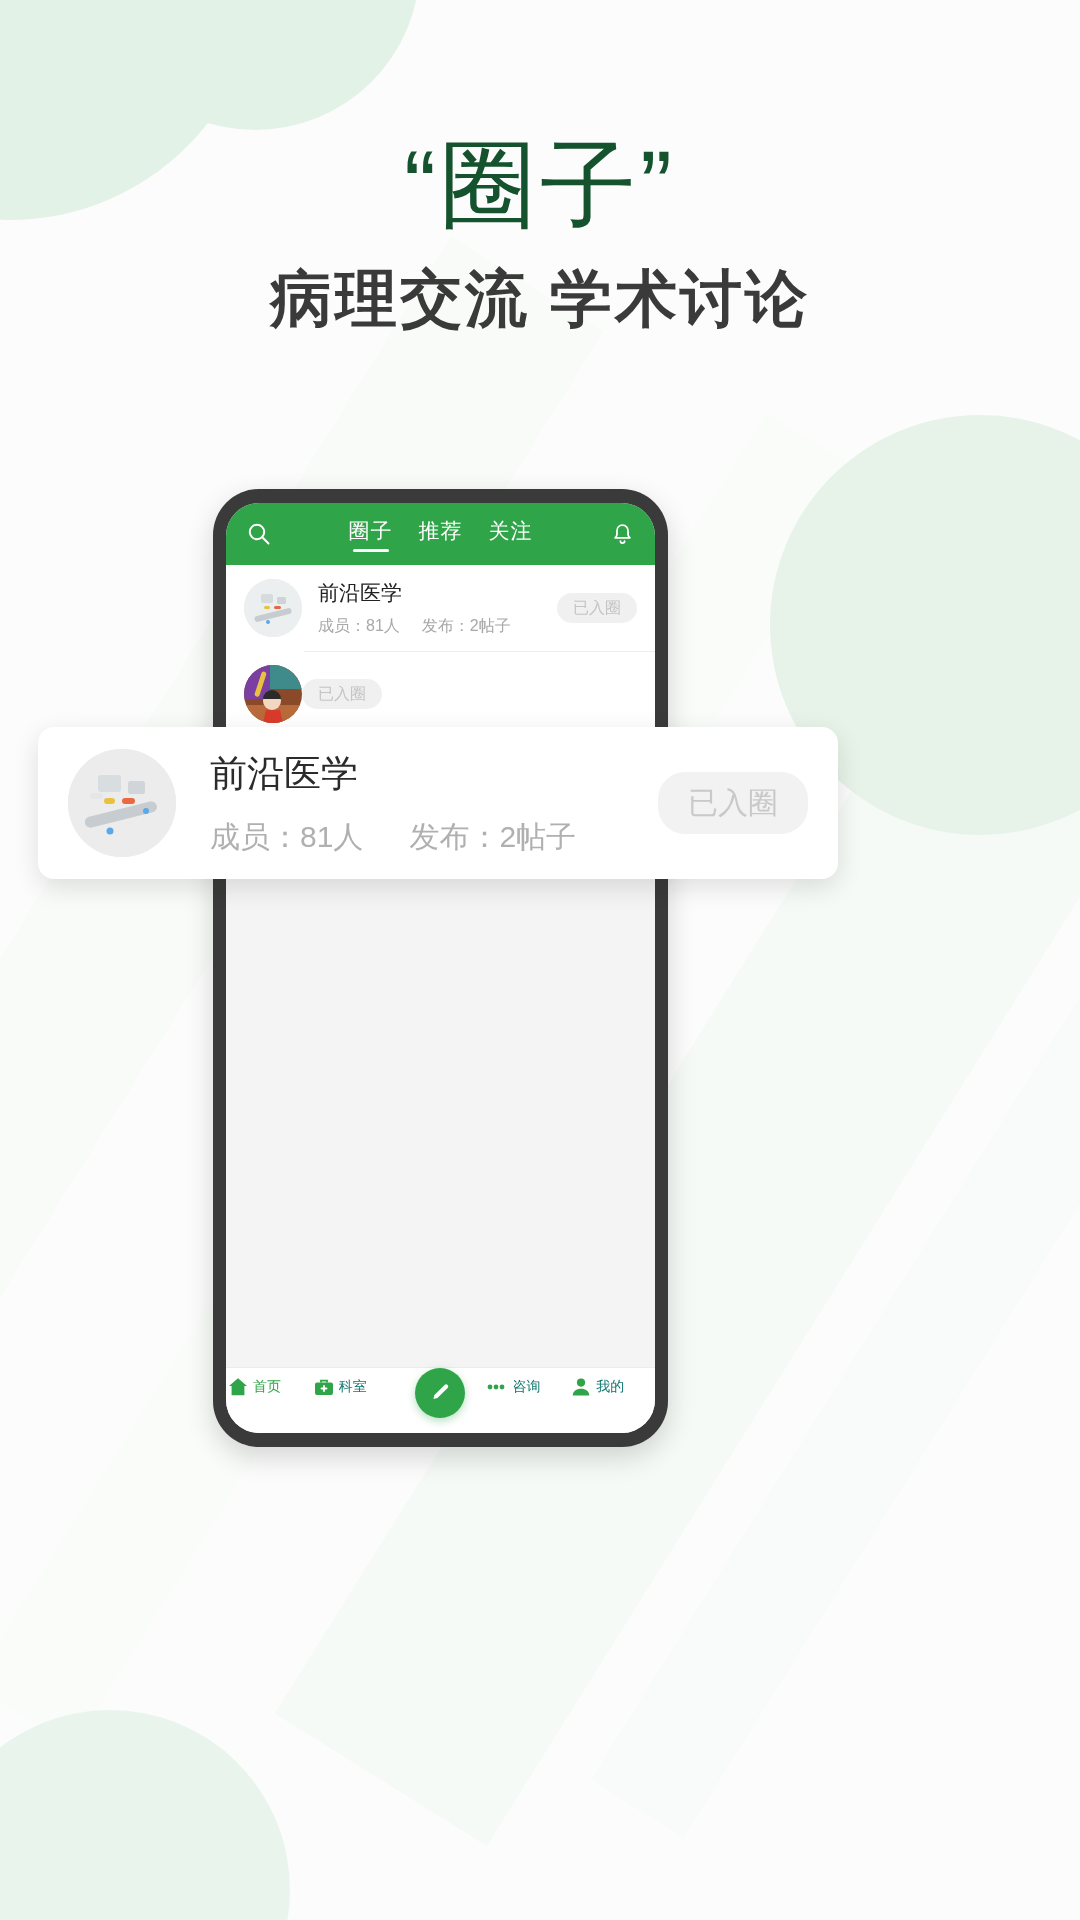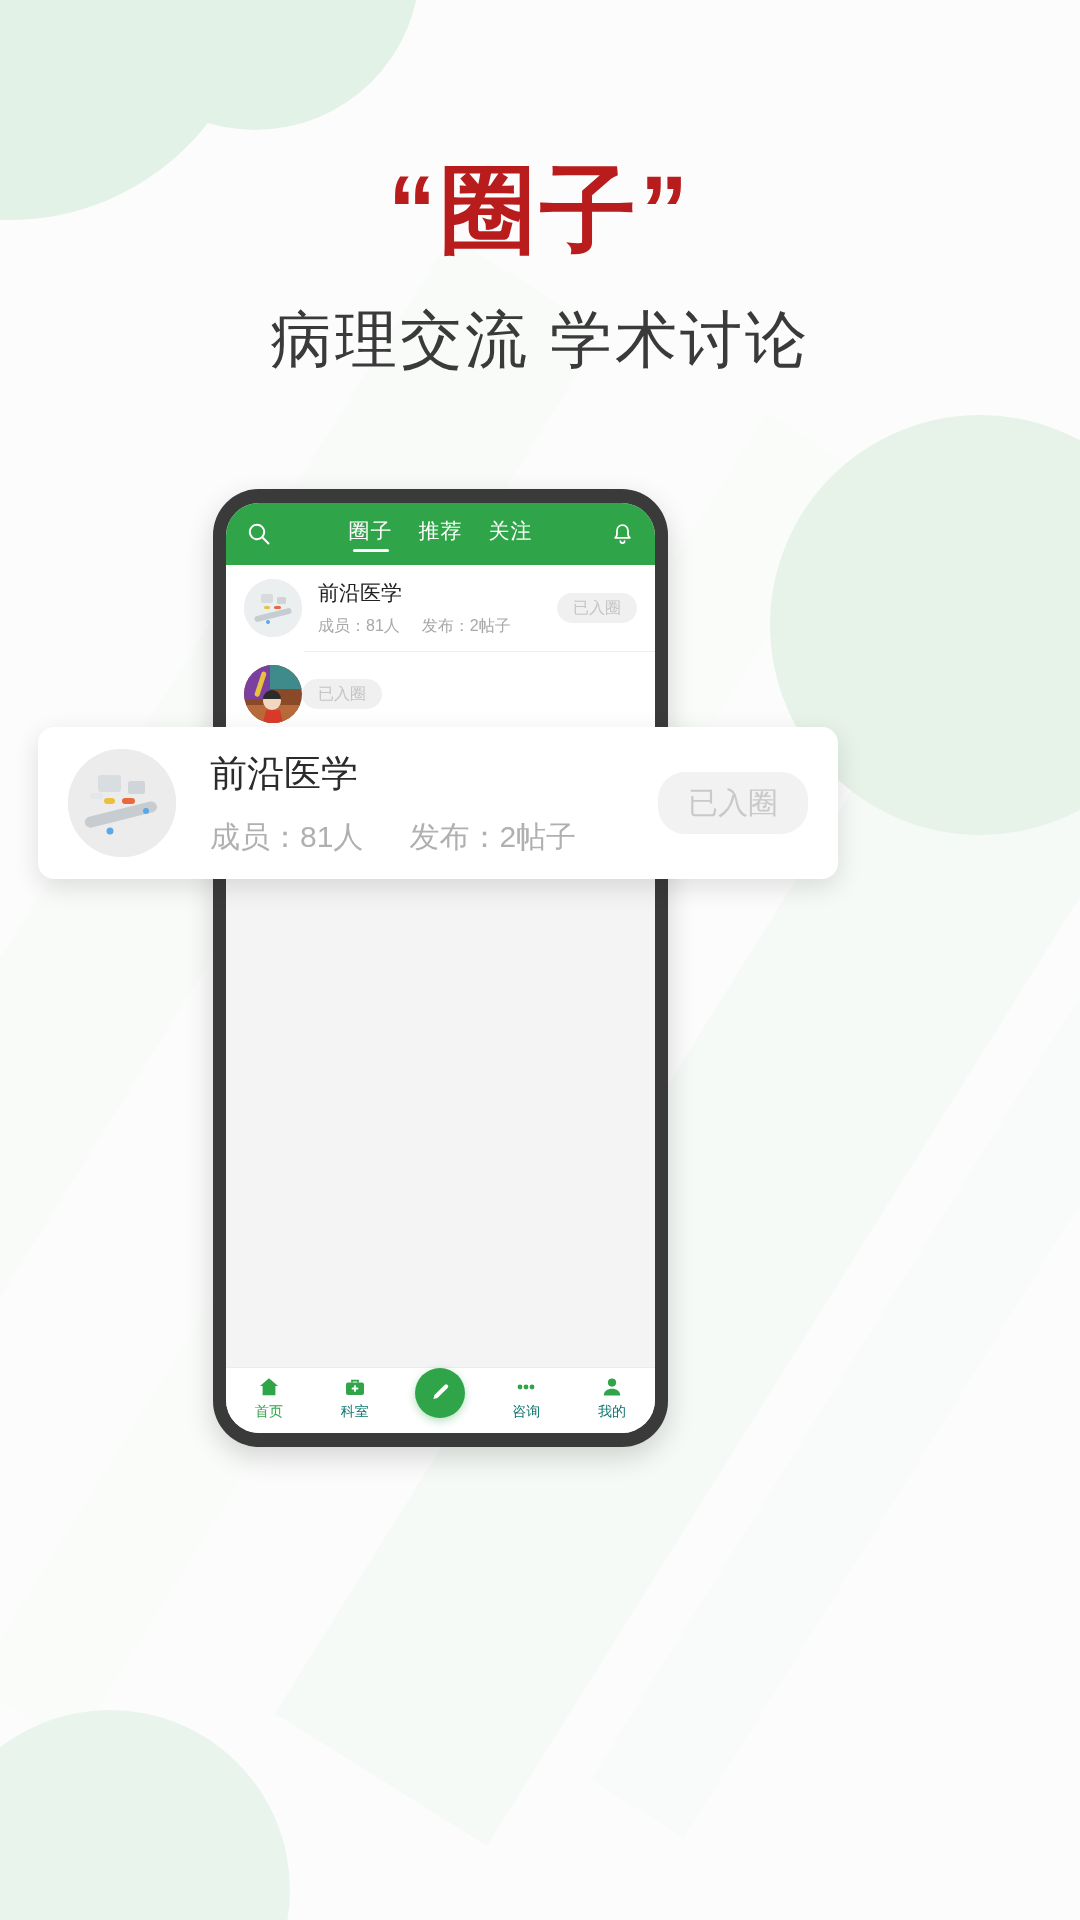--- a/index.html
+++ b/index.html
@@ -54,30 +54,29 @@
     background: rgba(252,252,252,0.80);
   }
 
   
   .headings {
     position: absolute; left: 0; right: 0; top: 128px;
     z-index: 3; text-align: center;
   }
   .hero-title {
     font-size: 96px;
-    font-weight: 700;
-    color: #b91c1c;
+    font-weight: 400;
+    color: #14532d;
     letter-spacing: 4px;
     line-height: 1.18;
-    margin-top: 25px;
   }
   .hero-sub {
-    margin-top: 32px;
+    margin-top: 16px;
     font-size: 62px;
-    font-weight: 400;
+    font-weight: 700;
     color: #3a3a3a;
     letter-spacing: 3px;
   }
 
   
   .phone {
     position: absolute;
     left: 213px; top: 489px;
     width: 455px; height: 958px;
     background: #3a3a3a;
@@ -170,21 +169,21 @@
     height: 66px;
     background: #ffffff;
     border-top: 1px solid #ececec;
     display: flex;
     align-items: flex-start;
     padding-top: 6px;
     position: relative;
   }
   .tabitem {
     flex: 1 1 0; text-align: center;
-    display: flex; flex-direction: column; align-items: center; gap: 3px;
+    display: flex; flex-direction: row; align-items: center; gap: 3px;
   }
   .tabitem .ticon { height: 26px; display:flex; align-items:center; justify-content:center; }
   .tablabel { font-size: 14px; color: #0f766e; }
   .tabitem.active .tablabel { color: #2fa449; }
   .fab {
     width: 50px; height: 50px; border-radius: 50%;
     background: #2fa449;
     display: flex; align-items: center; justify-content: center;
     box-shadow: 0 3px 8px rgba(47,164,73,0.35);
     margin-top: -6px;

